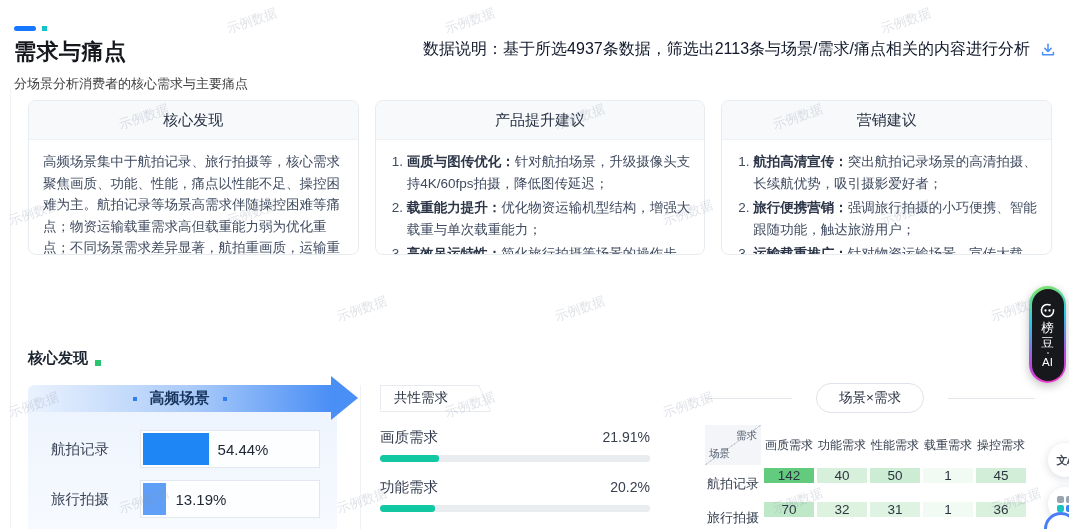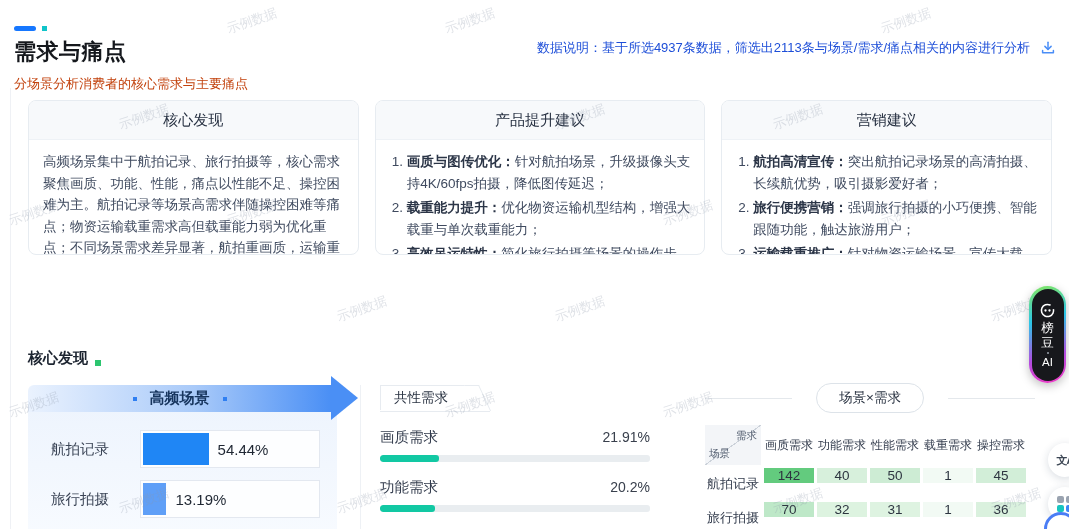--- a/index.html
+++ b/index.html
@@ -8,23 +8,23 @@
     background:#ffffff;
     font-family:"Liberation Sans","DejaVu Sans",sans-serif;
     color:#1f2533;
   }
   
   .hdr{position:absolute;left:14px;top:24px;}
   .accent-row{display:flex;align-items:center;gap:6px;height:8px;}
   .accent-dash{width:22px;height:5px;border-radius:3px;background:#1677ff;}
   .accent-dot{width:5px;height:5px;background:#10c4c9;}
   .page-title{font-size:22px;font-weight:bold;color:#15181d;margin-top:5px;letter-spacing:.5px;}
-  .page-sub{font-size:13px;color:#c2410c;margin-top:8px;}
+  .page-sub{font-size:13px;color:#404040;margin-top:8px;}
   .data-note{position:absolute;top:39px;right:12px;display:flex;align-items:center;gap:9px;}
-  .data-note-text{font-size:13px;color:#1d4ed8;margin-left:23px;}
+  .data-note-text{font-size:16px;color:#0f172a;margin-left:23px;}
   .dl-btn{width:18px;height:18px;display:flex;align-items:center;justify-content:center;cursor:pointer;}
   .page-edge{position:absolute;left:10px;top:88px;bottom:0;width:1px;background:#eff1f5;}
 
   
   .cards{position:absolute;left:28px;right:17px;top:100px;height:155px;display:flex;gap:16px;}
   .card{flex:1;background:#fff;border:1px solid #e7ecf1;border-radius:8px;overflow:hidden;display:flex;flex-direction:column;}
   .card-hd{height:38px;background:#f7f9fb;border-bottom:1px solid #eef2f6;display:flex;align-items:center;justify-content:center;
     font-size:15px;color:#273142;font-weight:500;flex:none;}
   .card-bd{padding:11px 14px 8px 14px;font-size:13.5px;line-height:1.6;color:#3f4a5f;}
   .card-bd p{margin:0;}

